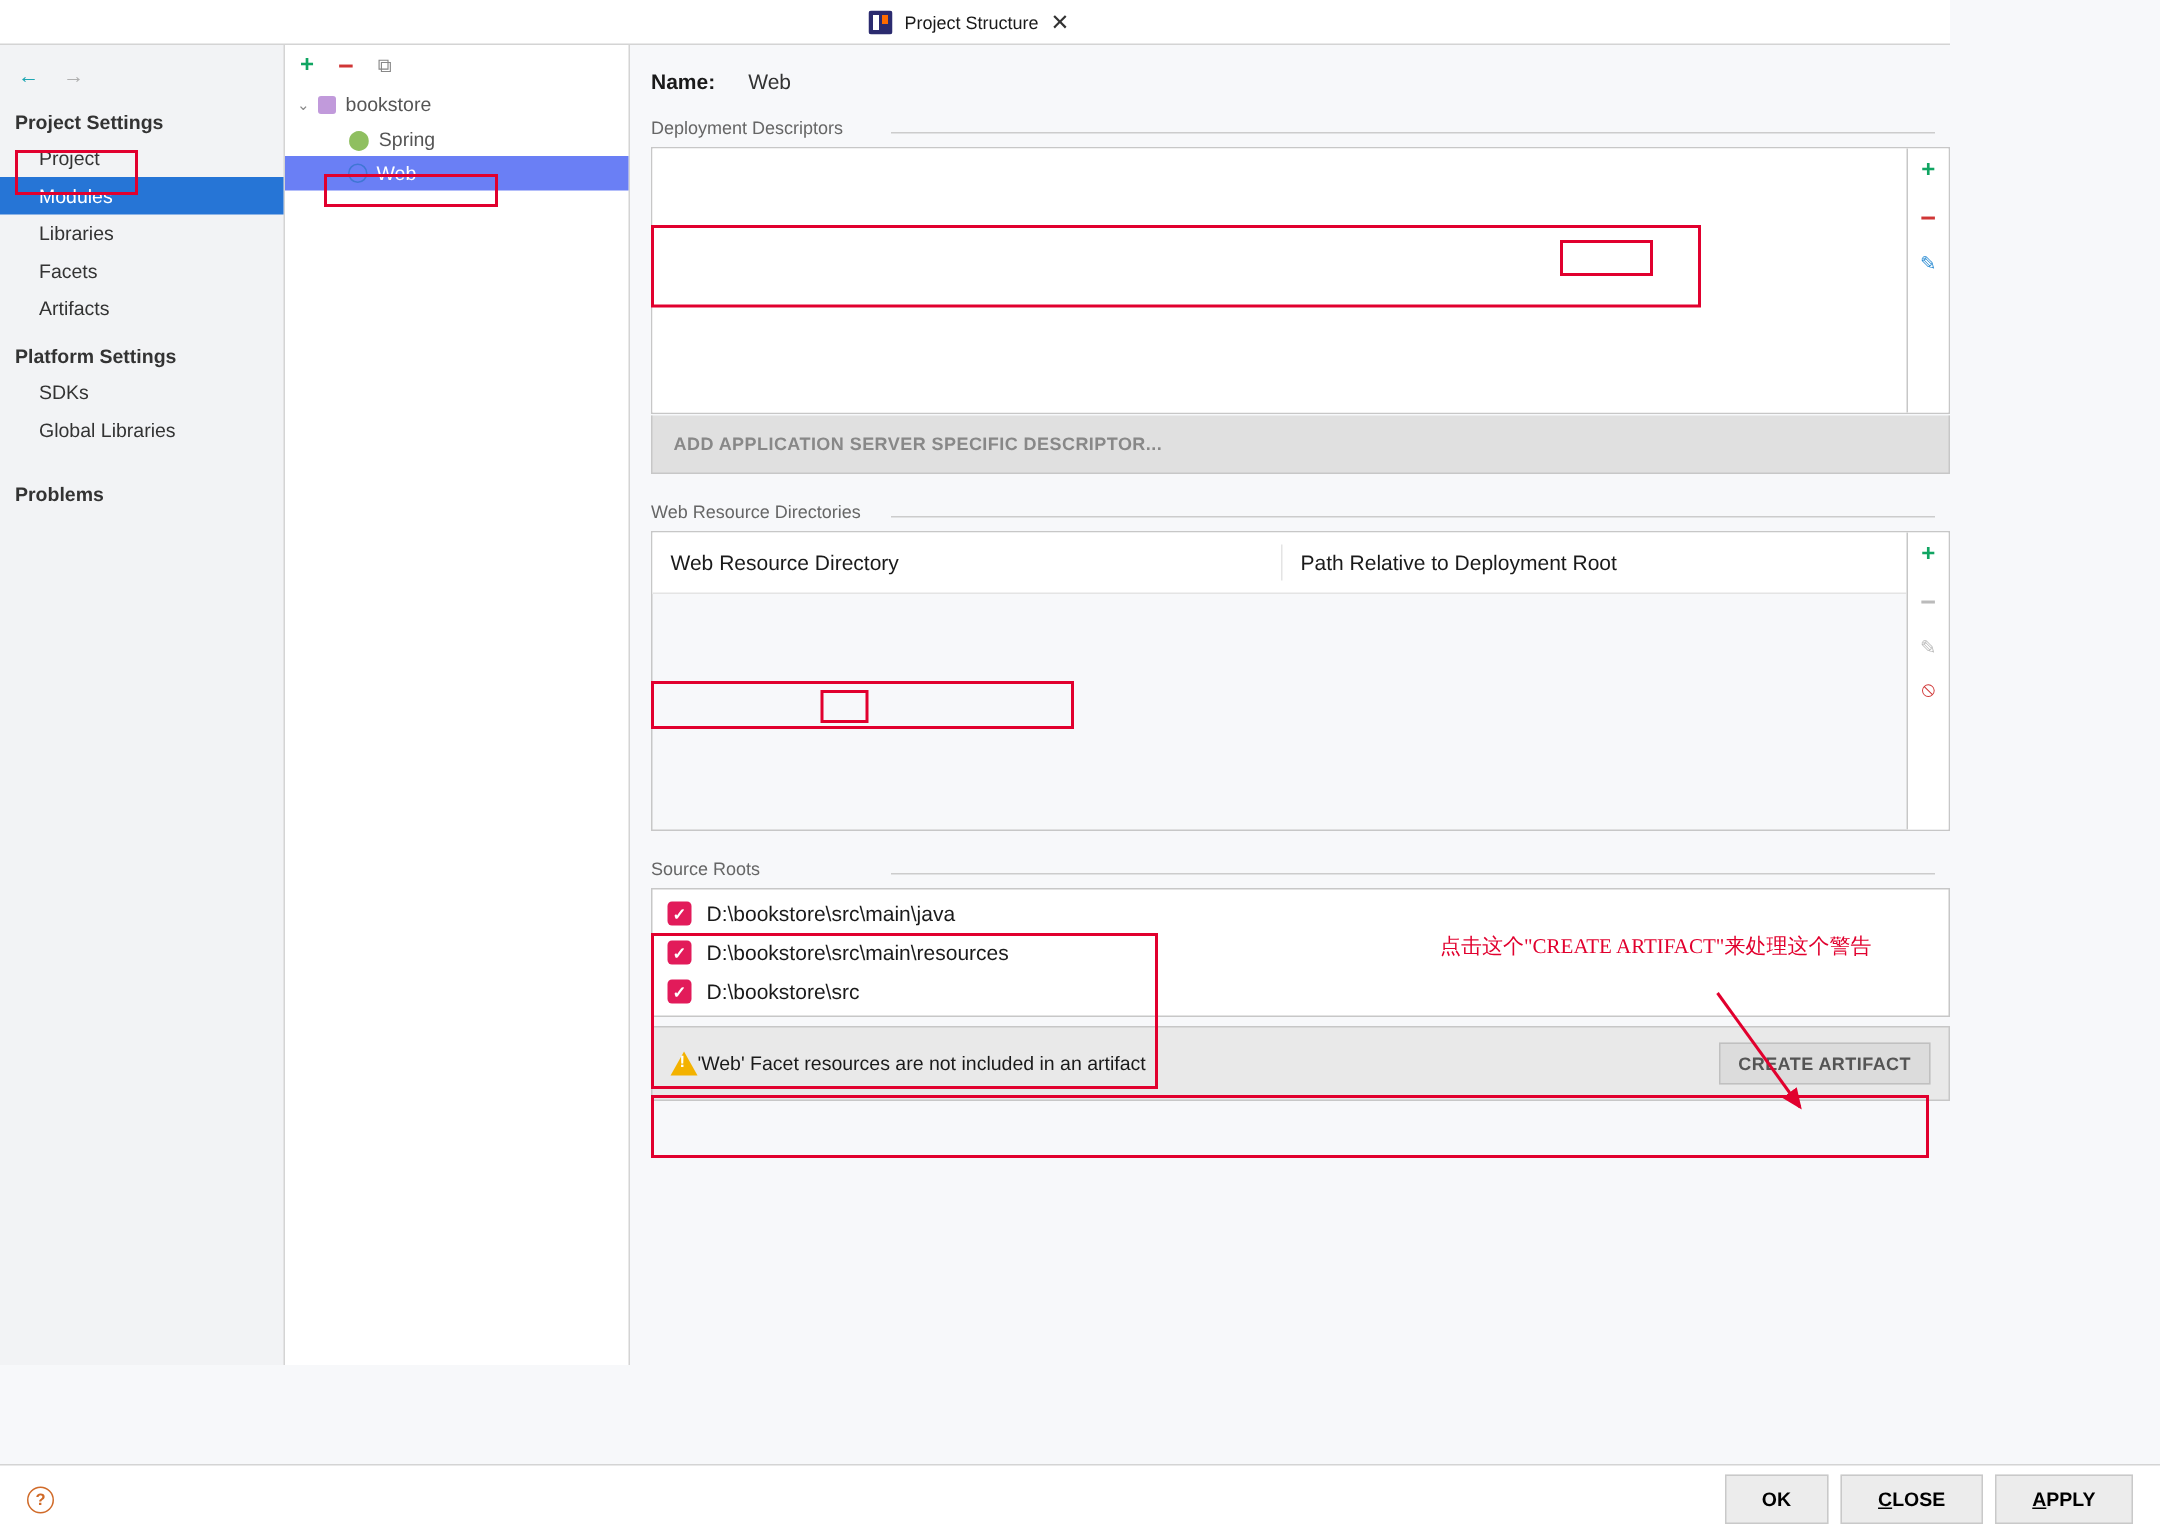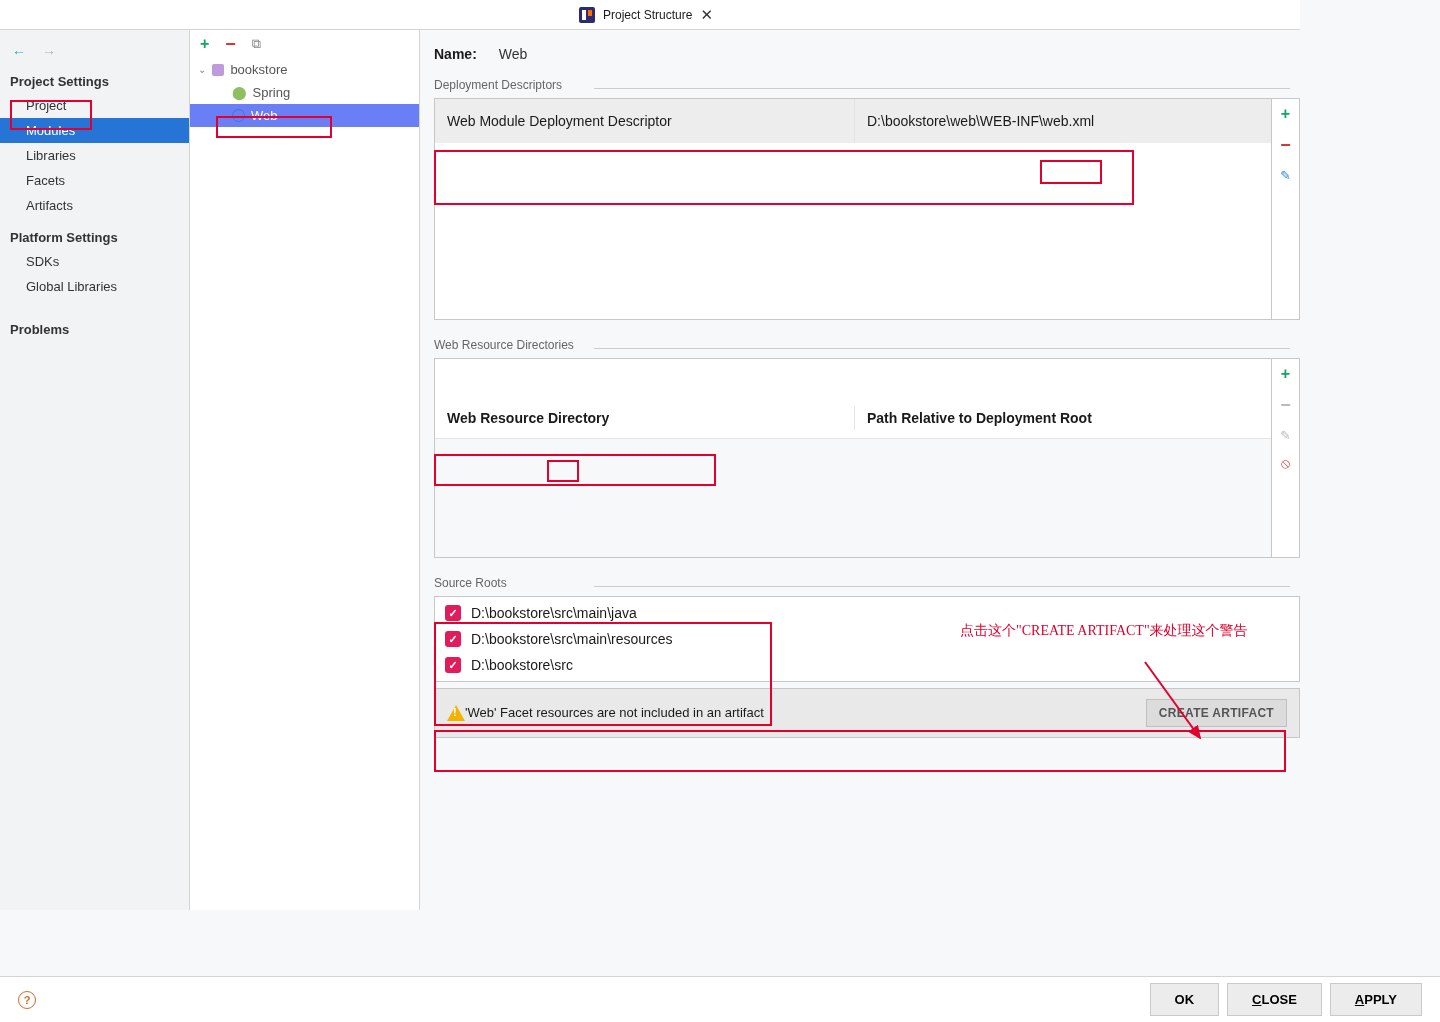--- a/index.html
+++ b/index.html
@@ -61,21 +61,21 @@
 .sb-edit { color: #2b8cd3; font-size: 13px; }
 .sb-del-gray { color: #bbb; font-size: 18px; font-weight: bold; }
 .sb-edit-gray { color: #bbb; font-size: 13px; }
 .sb-help { color: #d03636; font-size: 14px; }
 
 .add-desc-btn { margin-top: 1px; padding: 12px 14px; background: #e0e0e0; color: #888; font-size: 12px; font-weight: 600; letter-spacing: 0.3px; border: 1px solid #c7c7c7; border-top: none; width: 100%; text-align: left; }
 
 .wrd-table { display: flex; border: 1px solid #c7c7c7; height: 200px; }
 .wrd-main { flex: 1; }
 .wrd-hdr { display: flex; padding: 8px 0; border-bottom: 1px solid #e4e4e4; background: #fff; }
-.wrd-hdr > div { padding: 4px 12px; font-weight: 700; font-size: 14px; margin-top: 39px; }
+.wrd-hdr > div { padding: 4px 12px; font-weight: 400; font-size: 14px; }
 .wrd-row { display: flex; background: #fff; }
 .wrd-row > div { padding: 8px 12px; font-size: 14px; }
 .folder-icon { color: #3698d9; margin-right: 6px; }
 
 .src-roots { border: 1px solid #c7c7c7; background: #fff; padding: 8px 10px; display: flex; flex-direction: column; gap: 10px; }
 .sr-item { display: flex; align-items: center; gap: 10px; font-size: 14px; }
 .cb { width: 16px; height: 16px; background: #e21b5a; border-radius: 3px; display: inline-flex; align-items: center; justify-content: center; color: #fff; font-size: 11px; font-weight: bold; }
 
 .warning-bar { display: flex; align-items: center; justify-content: space-between; background: #e9e9e9; padding: 10px 12px; margin-top: 6px; border: 1px solid #c7c7c7; }
 .warn-left { display: flex; }
@@ -153,32 +153,29 @@
   <div class="main">
     <div class="name-row">
       <span class="name-label">Name:</span>
       <span class="name-val">Web</span>
     </div>
 
     <div class="fieldset">
       <div class="legend">Deployment Descriptors</div>
       <div class="table-wrap">
         <div class="table-main">
-          <div class="table-row">
-            <div class="col-type">Web Module Deployment Descriptor</div>
-            <div class="col-path">D:\bookstore\web\WEB-INF\web.xml</div>
-          </div>
           <div class="table-empty"></div>
         </div>
         <div class="side-btns">
           <span class="sb-add">+</span>
           <span class="sb-del">−</span>
           <span class="sb-edit">✎</span>
         </div>
       </div>
+      <button class="add-desc-btn">ADD APPLICATION SERVER SPECIFIC DESCRIPTOR...</button>
     </div>
 
     <div class="fieldset">
       <div class="legend">Web Resource Directories</div>
       <div class="wrd-table">
         <div class="wrd-main">
           <div class="wrd-hdr">
             <div class="col-type">Web Resource Directory</div>
             <div class="col-path">Path Relative to Deployment Root</div>
           </div>

